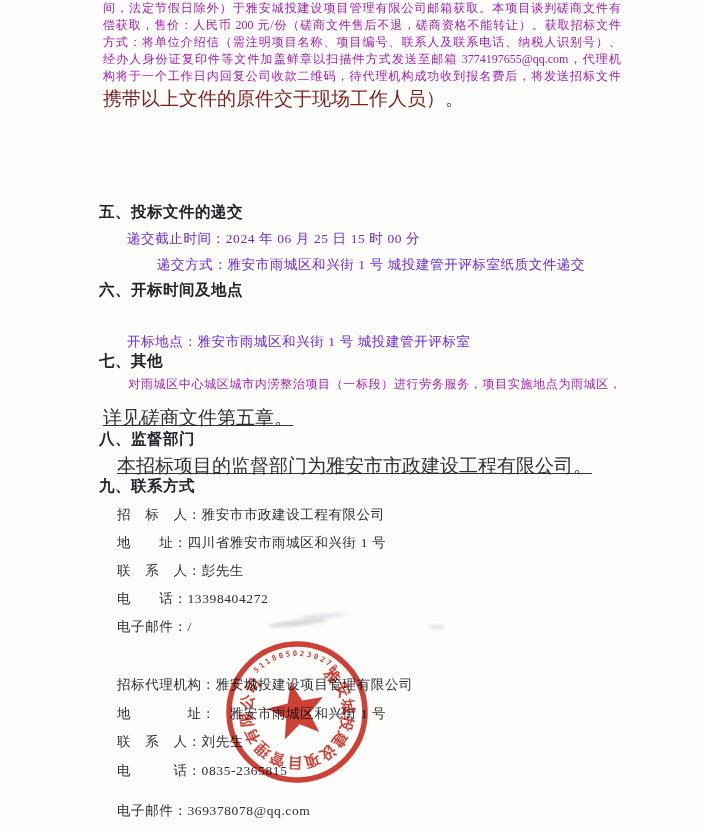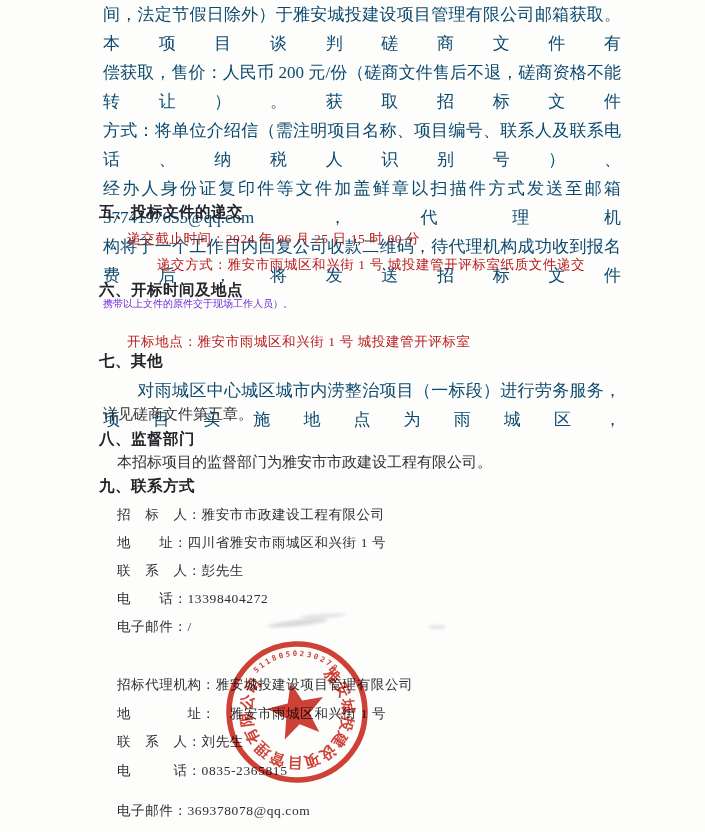--- a/index.html
+++ b/index.html
@@ -1,29 +1,29 @@
 <!DOCTYPE html>
 <html><head>
 <meta charset="utf-8">
 <style>
   html,body{margin:0;padding:0;}
   body{width:705px;height:832px;background:#fdfdfc;position:relative;overflow:hidden;
        font-family:"Liberation Serif","DejaVu Serif",serif;color:#33333a;}
   .page{position:absolute;inset:0;}
   
   .intro{position:absolute;left:103px;top:0;width:518px;}
-  .jline{width:518px;line-height:29px;font-size:17px;text-align:justify;text-align-last:justify;
-         white-space:normal;color:#0c4a6e;}
-  .lline{width:518px;line-height:28.3px;font-size:10px;text-align:left;color:#6d28d9;font-family:Liberation Serif, serif;}
+  .jline{width:518px;line-height:17px;font-size:12px;text-align:justify;text-align-last:justify;
+         white-space:normal;color:#a21caf;}
+  .lline{width:518px;line-height:28.3px;font-size:19px;text-align:left;color:#7f1d1d;font-family:Liberation Serif, serif;}
   
   .hd{position:absolute;left:99px;font-family:"Liberation Sans","DejaVu Sans",sans-serif;
       font-weight:700;font-size:15.5px;color:#23232a;letter-spacing:.5px;white-space:nowrap;}
   
-  .row{position:absolute;left:127px;font-size:13.5px;color:#b91c1c;letter-spacing:.6px;white-space:nowrap;}
-  .body-line{position:absolute;font-size:15px;color:#303037;white-space:nowrap;}
+  .row{position:absolute;left:127px;font-size:13.5px;color:#6d28d9;letter-spacing:.6px;white-space:nowrap;}
+  .body-line{position:absolute;font-size:19px;color:#303037;white-space:nowrap;text-decoration:underline;}
   
   .crow{position:absolute;left:117px;font-size:13.5px;color:#2e2e35;letter-spacing:.6px;white-space:nowrap;}
   .crow .lab{display:inline-block;}
   
   .stamp{position:absolute;left:222px;top:637px;width:150px;height:150px;
          mix-blend-mode:multiply;opacity:.95;transform:rotate(-2deg);}
   .smudge{position:absolute;border-radius:50%;filter:blur(1.5px);pointer-events:none;}
   .smudge.s1{left:268px;top:620px;width:60px;height:6px;background:rgba(150,150,160,.35);transform:rotate(-6deg);}
   .smudge.s2{left:300px;top:614px;width:46px;height:4px;background:rgba(160,160,170,.30);transform:rotate(-4deg);}
   .smudge.s3{left:428px;top:625px;width:18px;height:4px;background:rgba(170,170,180,.30);}

